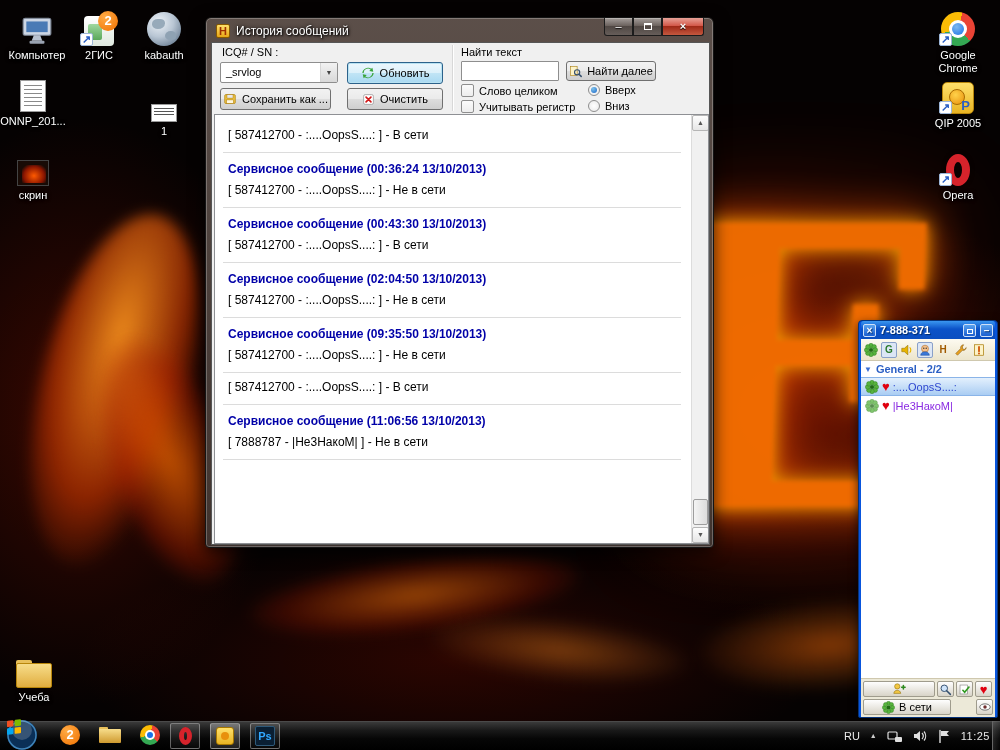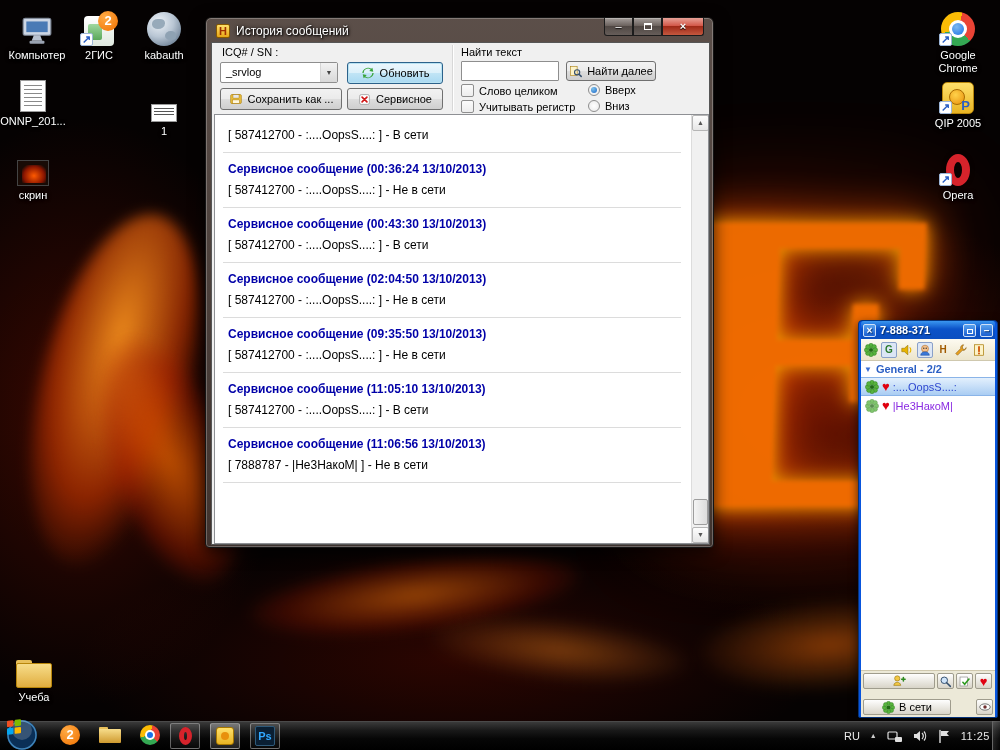--- a/index.html
+++ b/index.html
@@ -151,21 +151,21 @@
   .qtool.pressed { border-color:#8aa0c8; background:#dce6f5; }
   .qtool.boxg { color:#2b7a2b; } .qtool.boxh { color:#a05a00; }
   .qip-group { height:16px; display:flex; align-items:center; gap:4px; padding-left:3px;
       color:#2b5fc4; font-weight:bold; font-size:11px; background:#fff; }
   .qip-group .tri { font-size:8px; color:#3b6fd4; }
   .qcontact { height:19px; display:flex; align-items:center; gap:3px; padding-left:4px; font-size:11px; }
   .qcontact.sel { background:linear-gradient(#e3f0fd,#aacdf3); border-top:1px solid #8ab4e8; border-bottom:1px solid #8ab4e8; }
   .qheart { color:#e00010; font-size:13px; line-height:13px; }
   .qfill { flex:1; background:#fff; }
   .qip-bottom { background:#ece9d8; border-top:1px solid #cfc8ae; padding:2px; }
-  .qrow { display:flex; gap:2px; margin-top:10px; }
+  .qrow { display:flex; gap:2px; margin-top:2px; }
   .qbtn2 { height:16px; border:1px solid #9f9c8d; border-radius:2px;
       background:linear-gradient(#fefefe,#d8d4c8); display:flex; align-items:center; justify-content:center;
       gap:4px; font-size:11px; color:#000; }
   .wide { width:72px; } .wide2 { width:88px; } .sq { width:17px; } .gap { flex:1; }
 
   
   .taskbar { position:absolute; left:0; bottom:0; width:1000px; height:29px; z-index:10;
       background:linear-gradient(#3a3a3a,#191919 30%,#060606 60%,#000); border-top:1px solid #4a4a4a; }
   .orb { position:absolute; left:6px; bottom:-1px; width:32px; height:32px; }
   .titem { position:absolute; bottom:3px; width:24px; height:24px; display:flex; align-items:center; justify-content:center; }
@@ -390,31 +390,31 @@
       <div class="combo">
         <span>_srvlog</span>
         <span class="arr">▼</span>
       </div>
       <div class="btn default" style="left:135px;top:19px;width:96px">
         <svg width="14" height="14" viewBox="0 0 16 16">
             <use href="#g-refresh"></use>
           </svg>
         <span>Обновить</span>
       </div>
-      <div class="btn" style="left:8px;top:45px;width:122px">
+      <div class="btn" style="left:8px;top:45px;width:111px">
         <svg width="14" height="14" viewBox="0 0 16 16">
             <use href="#g-save"></use>
           </svg>
         <span>Сохранить как ...</span>
       </div>
       <div class="btn" style="left:135px;top:45px;width:96px">
         <svg width="13" height="13" viewBox="0 0 16 16">
             <use href="#g-clear"></use>
           </svg>
-        <span>Сервисное</span>
+        <span>Очистить</span>
       </div>
       <div class="divider"></div>
 
       <div class="tb-label" style="left:249px;top:3px">Найти текст</div>
       <input class="find-input" style="">
       <div class="btn" style="left:354px;top:18px;width:90px;height:20px">
         <svg width="13" height="13" viewBox="0 0 16 16">
             <use href="#g-find"></use>
           </svg>
         <span>Найти далее</span>
@@ -456,21 +456,20 @@
             <div class="msg-h">Сервисное сообщение (02:04:50 13/10/2013)</div>
             <div class="msg-b">[ 587412700 - :....OopsS....: ] - Не в сети</div>
             <div class="sep"></div>
           </div>
           <div>
             <div class="msg-h">Сервисное сообщение (09:35:50 13/10/2013)</div>
             <div class="msg-b">[ 587412700 - :....OopsS....: ] - Не в сети</div>
             <div class="sep"></div>
           </div>
           <div>
-            <div class="msg-h">Сервисное сообщение (11:05:10 13/10/2013)</div>
             <div class="msg-b">[ 587412700 - :....OopsS....: ] - В сети</div>
             <div class="sep"></div>
           </div>
           <div>
             <div class="msg-h">Сервисное сообщение (11:06:56 13/10/2013)</div>
             <div class="msg-b">[ 7888787 - |Не3НакоМ| ] - Не в сети</div>
             <div class="sep"></div>
           </div>
           <div>
           </div>

